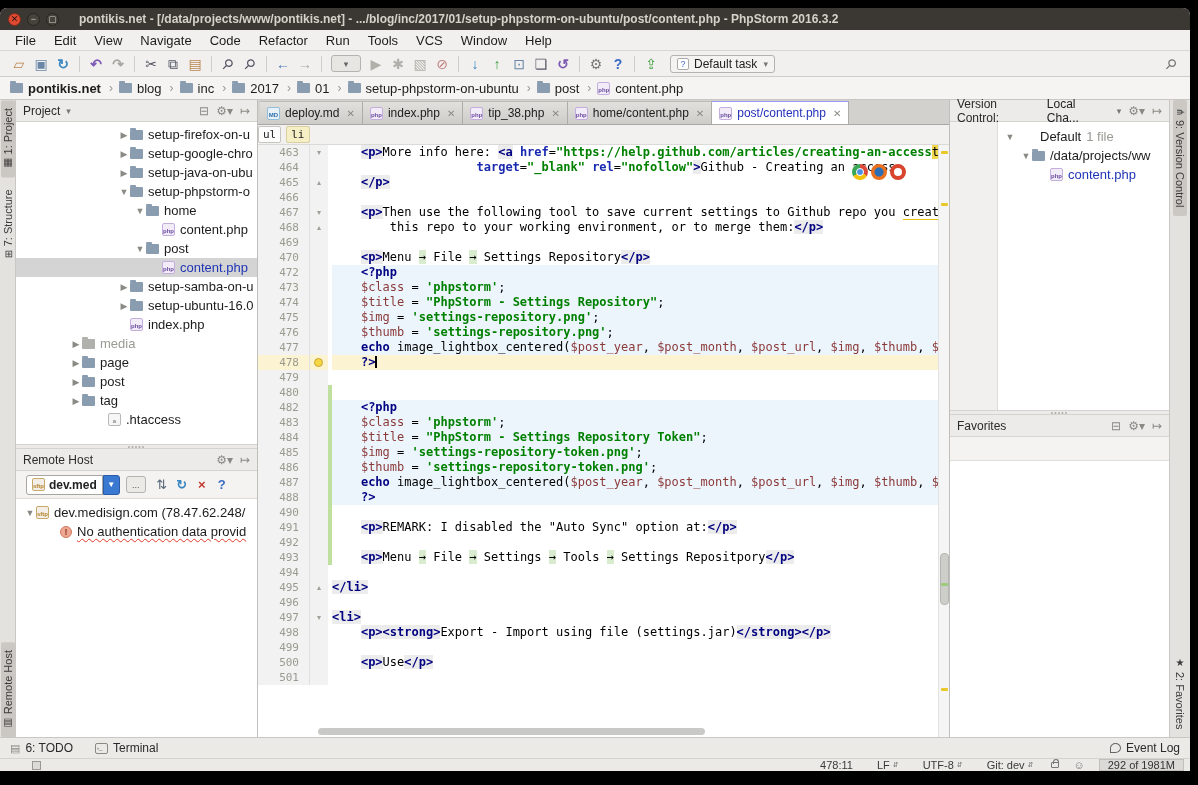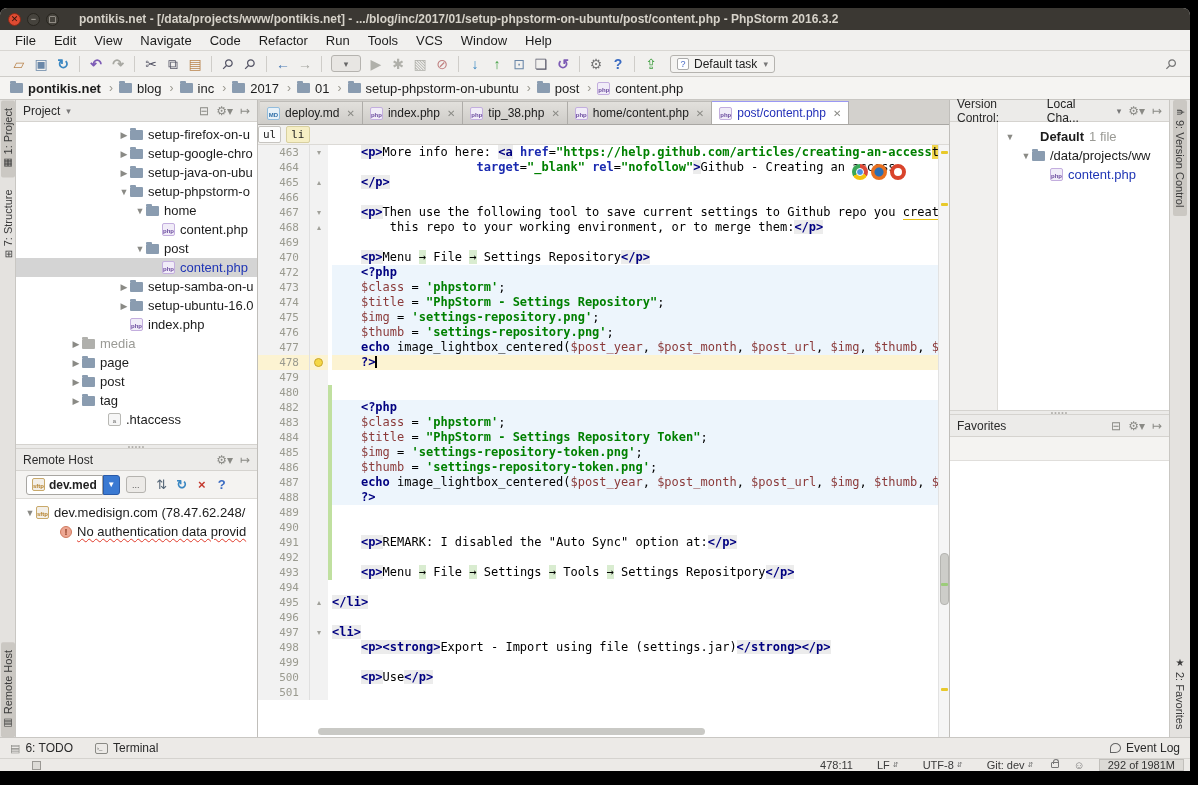--- a/index.html
+++ b/index.html
@@ -453,21 +453,20 @@
             <div class="line php cur"><span class="ln">478</span><span class="foldc"><span class="bulb"></span></span><span class="chgc"></span><span class="ct"><span class="tk-x">    </span><span class="tk-k">?&gt;</span><span class="caretbar"></span></span></div>
             <div class="line"><span class="ln">479</span><span class="foldc"></span><span class="chgc"></span><span class="ct"></span></div>
             <div class="line chg"><span class="ln">480</span><span class="foldc"></span><span class="chgc"></span></div>
             <div class="line php chg"><span class="ln">482</span><span class="foldc"></span><span class="chgc"></span><span class="ct"><span class="tk-x">    </span><span class="tk-k">&lt;?php</span></span></div>
             <div class="line php chg"><span class="ln">483</span><span class="foldc"></span><span class="chgc"></span><span class="ct"><span class="tk-x">    </span><span class="tk-v">$class</span><span class="tk-x"> = </span><span class="tk-s">'phpstorm'</span><span class="tk-x">;</span></span></div>
             <div class="line php chg"><span class="ln">484</span><span class="foldc"></span><span class="chgc"></span><span class="ct"><span class="tk-x">    </span><span class="tk-v">$title</span><span class="tk-x"> = </span><span class="tk-s">"PhpStorm - Settings Repository Token"</span><span class="tk-x">;</span></span></div>
             <div class="line php chg"><span class="ln">485</span><span class="foldc"></span><span class="chgc"></span><span class="ct"><span class="tk-x">    </span><span class="tk-v">$img</span><span class="tk-x"> = </span><span class="tk-s">'settings-repository-token.png'</span><span class="tk-x">;</span></span></div>
             <div class="line php chg"><span class="ln">486</span><span class="foldc"></span><span class="chgc"></span><span class="ct"><span class="tk-x">    </span><span class="tk-v">$thumb</span><span class="tk-x"> = </span><span class="tk-s">'settings-repository-token.png'</span><span class="tk-x">;</span></span></div>
             <div class="line php chg"><span class="ln">487</span><span class="foldc"></span><span class="chgc"></span><span class="ct"><span class="tk-x">    </span><span class="tk-k">echo</span><span class="tk-x"> image_lightbox_centered(</span><span class="tk-v">$post_year</span><span class="tk-x">, </span><span class="tk-v">$post_month</span><span class="tk-x">, </span><span class="tk-v">$post_url</span><span class="tk-x">, </span><span class="tk-v">$img</span><span class="tk-x">, </span><span class="tk-v">$thumb</span><span class="tk-x">, </span><span class="tk-v">$</span></span></div>
             <div class="line php chg"><span class="ln">488</span><span class="foldc"></span><span class="chgc"></span><span class="ct"><span class="tk-x">    </span><span class="tk-k">?&gt;</span></span></div>
-            <div class="line chg"><span class="ln">489</span><span class="foldc"></span><span class="chgc"></span><span class="ct"></span></div>
             <div class="line chg"><span class="ln">490</span><span class="foldc"></span><span class="chgc"></span><span class="ct"></span></div>
             <div class="line chg"><span class="ln">491</span><span class="foldc"></span><span class="chgc"></span><span class="ct"><span class="tk-x">    </span><span class="tk-t">&lt;p&gt;</span><span class="tk-x">REMARK: I disabled the "Auto Sync" option at:</span><span class="tk-t">&lt;/p&gt;</span></span></div>
             <div class="line chg"><span class="ln">492</span><span class="foldc"></span><span class="chgc"></span><span class="ct"></span></div>
             <div class="line chg"><span class="ln">493</span><span class="foldc"></span><span class="chgc"></span><span class="ct"><span class="tk-x">    </span><span class="tk-t">&lt;p&gt;</span><span class="tk-x">Menu </span><span class="tk-g">→</span><span class="tk-x"> File </span><span class="tk-g">→</span><span class="tk-x"> Settings </span><span class="tk-g">→</span><span class="tk-x"> Tools </span><span class="tk-g">→</span><span class="tk-x"> Settings Repositpory</span><span class="tk-t">&lt;/p&gt;</span></span></div>
             <div class="line"><span class="ln">494</span><span class="foldc"></span><span class="chgc"></span><span class="ct"></span></div>
             <div class="line"><span class="ln">495</span><span class="foldc">▴</span><span class="chgc"></span><span class="ct"><span class="tk-t">&lt;/li&gt;</span></span></div>
             <div class="line"><span class="ln">496</span><span class="foldc"></span><span class="chgc"></span><span class="ct"></span></div>
             <div class="line"><span class="ln">497</span><span class="foldc">▾</span><span class="chgc"></span><span class="ct"><span class="tk-t">&lt;li&gt;</span></span></div>
             <div class="line"><span class="ln">498</span><span class="foldc"></span><span class="chgc"></span><span class="ct"><span class="tk-x">    </span><span class="tk-t">&lt;p&gt;</span><span class="tk-t">&lt;strong&gt;</span><span class="tk-x">Export - Import using file (settings.jar)</span><span class="tk-t">&lt;/strong&gt;</span><span class="tk-t">&lt;/p&gt;</span></span></div>
             <div class="line"><span class="ln">499</span><span class="foldc"></span><span class="chgc"></span><span class="ct"></span></div>
@@ -500,21 +499,21 @@
           </span>
           <span class="ph-spacer"></span>
           <span class="phico">⚙▾</span>
           <span class="phico">↦</span>
         </div>
         <div class="vcbody">
           <div class="vtoolbar" id="vc-toolbar"></div>
           <div class="vtree">
             <div class="trow" style="padding-left:6px;">
               <span class="arr">▼</span>
-              <span class="tlabel" style="font-weight:bold;margin-left:24px;">Default</span>
+              <span class="tlabel" style="font-weight:normal;margin-left:24px;">Default</span>
               <span class="tlabel sub">1 file</span>
             </div>
             <div class="trow" style="padding-left:22px;">
               <span class="arr">▼</span>
               <span class="fico"></span>
               <span class="tlabel">/data/projects/ww</span>
             </div>
             <div class="trow blue" style="padding-left:52px;">
               <span class="chip php">php</span>
               <span class="tlabel">content.php</span>

